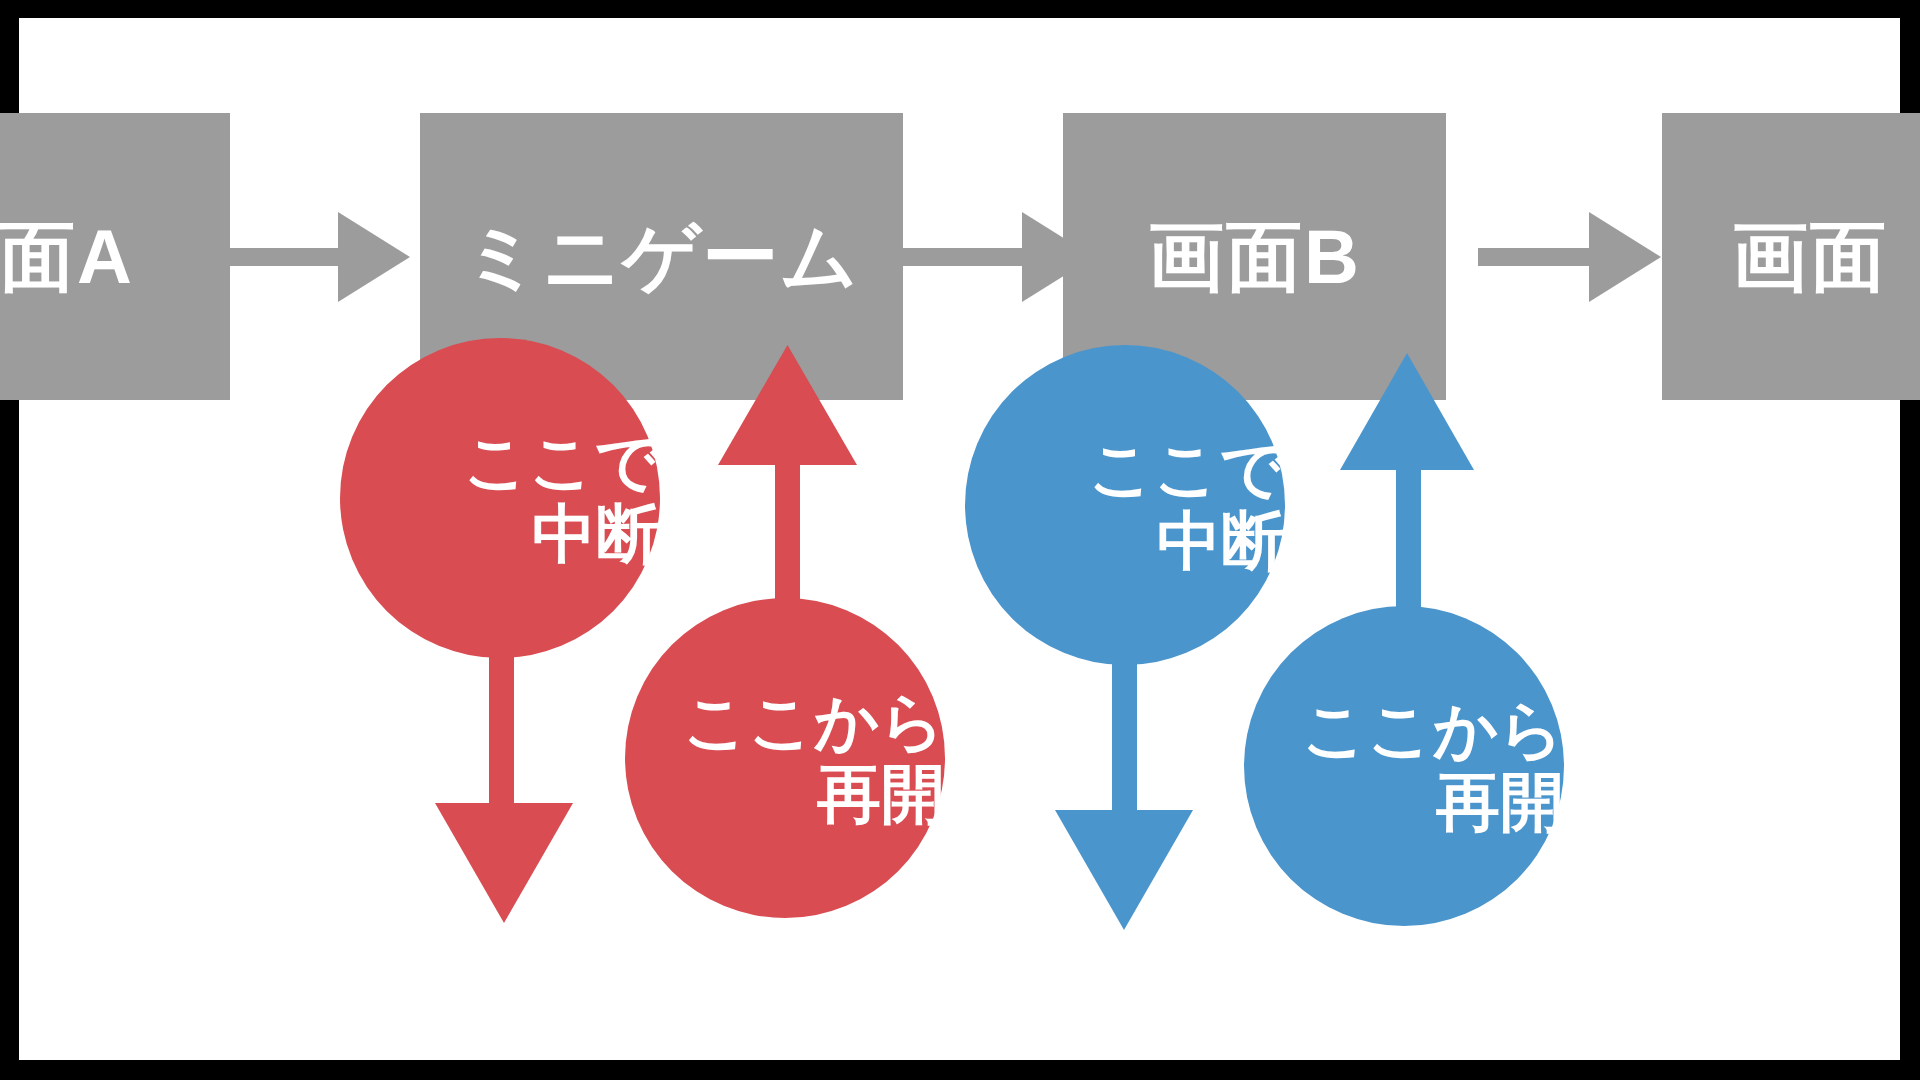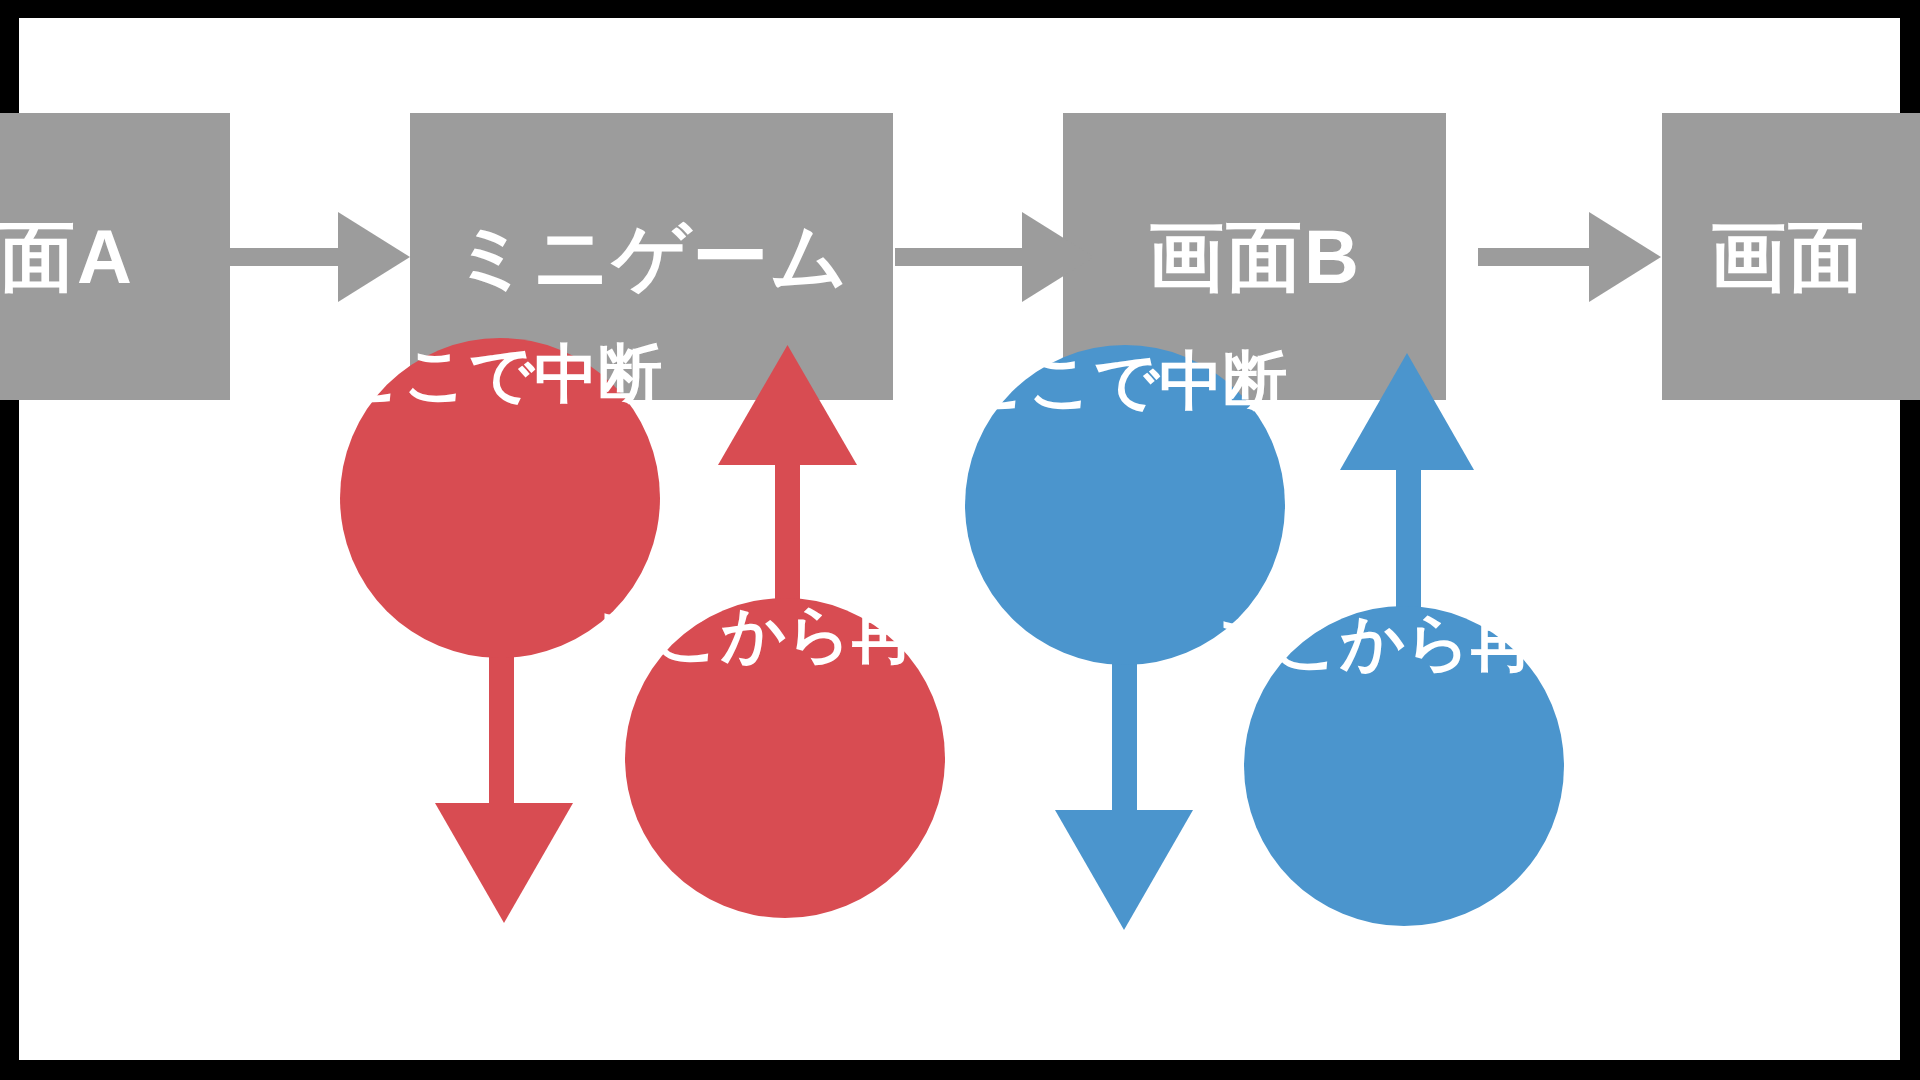--- a/index.html
+++ b/index.html
@@ -37,24 +37,24 @@
   .flow-box .box-label {
     color: #ffffff;
     font-size: 76px;
     font-weight: bold;
     white-space: nowrap;
     line-height: 1;
     letter-spacing: 2px;
   }
   .box-a      { left: -135px; width: 365px; justify-content: flex-end; }
   .box-a .box-label { padding-right: 96px; }
-  .box-mini   { left: 410px;  width: 483px; }
+  .box-mini   { left: 420px;  width: 483px; }
   .box-b      { left: 1063px; width: 383px; }
   .box-next   { left: 1662px; width: 360px; justify-content: flex-start; }
-  .box-next .box-label { padding-left: 48px; }
+  .box-next .box-label { padding-left: 70px; }
 
   
   .h-arrow { position: absolute; top: 212px; height: 90px; z-index: 1; }
   .h-arrow .h-shaft {
     position: absolute;
     left: 0; top: 36px;
     height: 18px;
     background: #9c9c9c;
   }
   .h-arrow .h-head {
@@ -70,22 +70,22 @@
   .h-arrow-2 .h-shaft { width: 129px; }
   .h-arrow-3 { left: 1478px; width: 183px; }
   .h-arrow-3 .h-shaft { width: 114px; }
 
   
   .note-circle {
     position: absolute;
     width: 320px; height: 320px;
     border-radius: 50%;
     display: flex;
-    flex-direction: row;
-    align-items: flex-start;
+    flex-direction: column;
+    align-items: flex-end;
     justify-content: center;
     z-index: 3;
     text-align: center;
   }
   .note-circle .note-line {
     color: #ffffff;
     font-size: 64px;
     font-weight: bold;
     line-height: 72px;
     white-space: nowrap;

